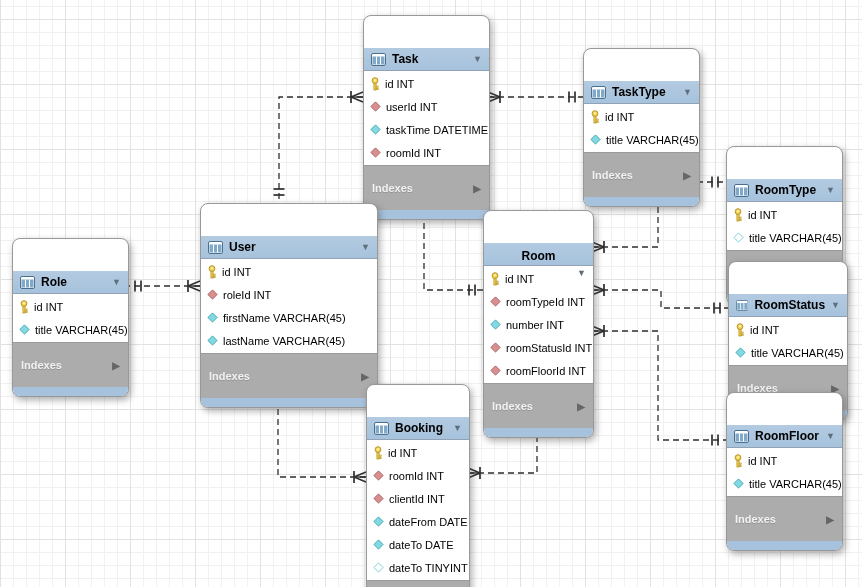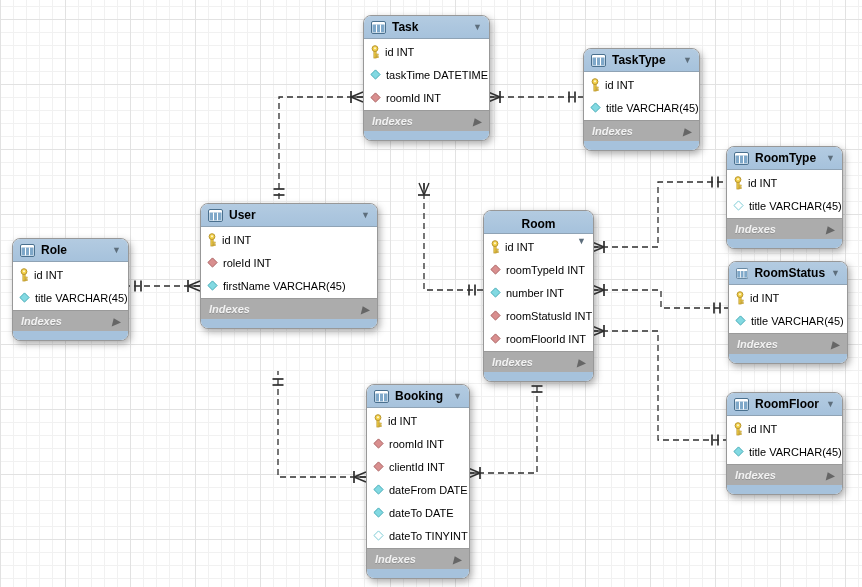--- a/index.html
+++ b/index.html
@@ -17,30 +17,30 @@
   }
   #connector-layer{position:absolute;left:0;top:0;z-index:1;}
   .db-table{
     position:absolute;z-index:2;background:#fff;
     border:1px solid #989898;border-radius:8px;overflow:hidden;
     box-shadow:2px 3px 7px rgba(70,70,70,.45);
   }
   .tbl-header{
     height:22px;display:flex;align-items:center;gap:6px;padding:0 7px;
     border-bottom:1px solid #8fa3b5;
-    font-size:12px;font-weight:bold;color:#000;
+    font-size:12px;font-weight:bold;color:#000;margin-top:32px;
   }
   .tbl-header .caret{margin-left:auto;font-size:9px;color:#5d6e7c;line-height:1;}
   .tbl-fields{background:#fff;padding:1px 0;}
   .field-row{height:23px;display:flex;align-items:center;gap:5px;padding:0 6px;font-size:11px;color:#000;white-space:nowrap;}
   .field-row svg{flex:0 0 auto;}
   .indexes-bar{
-    height:20px;display:flex;align-items:center;padding:0 8px;
+    height:20px;display:flex;align-items:center;padding:12px 8px;
     background:#acacac;border-top:1px solid #9a9a9a;
-    font-size:11px;font-weight:bold;color:#f2f2f2;text-shadow:0 1px 0 rgba(0,0,0,.15);font-style:italic;
+    font-size:11px;font-weight:bold;color:#f2f2f2;text-shadow:0 1px 0 rgba(0,0,0,.15);
   }
   .indexes-bar .expand{margin-left:auto;font-size:10px;color:#666;text-shadow:none;}
   .tbl-footer{height:9px;}
 </style>
 </head>
 <body>
 
 <div id="canvas">
   <svg id="connector-layer" width="862" height="587" viewBox="0 0 862 587">
       <g>
@@ -142,20 +142,26 @@
             <rect x="3.9" y="5.5" width="2.2" height="7.5" fill="#f3d24b" stroke="#b9952e" stroke-width="0.8"></rect>
             <rect x="6" y="9" width="2.2" height="1.4" fill="#f3d24b" stroke="#b9952e" stroke-width="0.6"></rect>
             <rect x="6" y="11.3" width="2.2" height="1.4" fill="#f3d24b" stroke="#b9952e" stroke-width="0.6"></rect>
             <circle cx="5" cy="3.6" r="2.9" fill="#f3d24b" stroke="#b9952e"></circle>
             <circle cx="5" cy="3.2" r="1" fill="#fdf6d8"></circle>
           </svg>
           <span>id INT</span>
         </div>
         <div class="field-row">
           <svg width="11" height="11" viewBox="0 0 11 11">
+            <polygon points="5.5,0.9 10.1,5.5 5.5,10.1 0.9,5.5" fill="#d98f8f" stroke="#aa6060" stroke-width="1"></polygon>
+          </svg>
+          <span>userId INT</span>
+        </div>
+        <div class="field-row">
+          <svg width="11" height="11" viewBox="0 0 11 11">
             <polygon points="5.5,0.9 10.1,5.5 5.5,10.1 0.9,5.5" fill="#82d9e2" stroke="#43aab6" stroke-width="1"></polygon>
           </svg>
           <span>taskTime DATETIME</span>
         </div>
         <div class="field-row">
           <svg width="11" height="11" viewBox="0 0 11 11">
             <polygon points="5.5,0.9 10.1,5.5 5.5,10.1 0.9,5.5" fill="#d98f8f" stroke="#aa6060" stroke-width="1"></polygon>
           </svg>
           <span>roomId INT</span>
         </div>
@@ -262,20 +268,26 @@
           <svg width="11" height="11" viewBox="0 0 11 11">
             <polygon points="5.5,0.9 10.1,5.5 5.5,10.1 0.9,5.5" fill="#d98f8f" stroke="#aa6060" stroke-width="1"></polygon>
           </svg>
           <span>roleId INT</span>
         </div>
         <div class="field-row">
           <svg width="11" height="11" viewBox="0 0 11 11">
             <polygon points="5.5,0.9 10.1,5.5 5.5,10.1 0.9,5.5" fill="#82d9e2" stroke="#43aab6" stroke-width="1"></polygon>
           </svg>
           <span>firstName VARCHAR(45)</span>
+        </div>
+        <div class="field-row">
+          <svg width="11" height="11" viewBox="0 0 11 11">
+            <polygon points="5.5,0.9 10.1,5.5 5.5,10.1 0.9,5.5" fill="#82d9e2" stroke="#43aab6" stroke-width="1"></polygon>
+          </svg>
+          <span>lastName VARCHAR(45)</span>
         </div>
       </div>
       <div class="indexes-bar">
         <span>Indexes</span>
         <span class="expand">▶</span>
       </div>
       <div class="tbl-footer" style="background: rgb(166, 194, 220);"></div>
     </div>
     <div class="db-table" style="left: 12px; top: 238px; width: 115px;">
       <div class="tbl-header" style="background: linear-gradient(rgb(179, 203, 225), rgb(166, 194, 220));">

